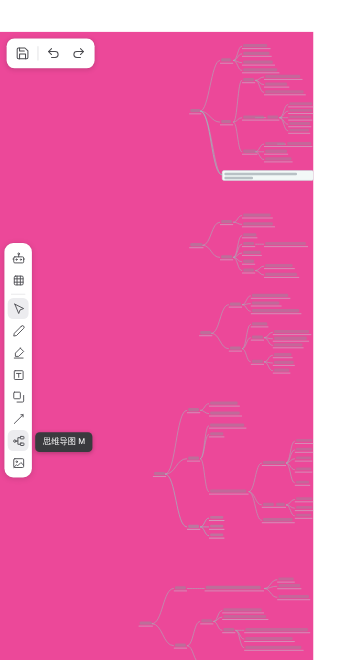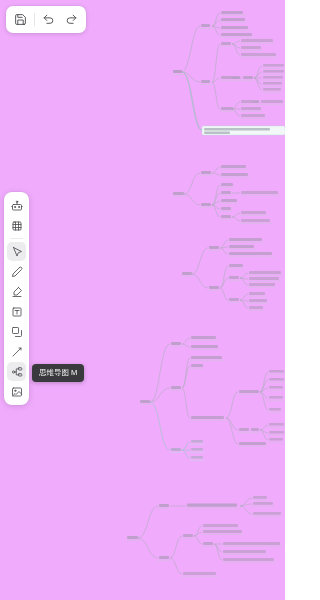--- a/index.html
+++ b/index.html
@@ -2,21 +2,21 @@
 <html><head>
 <meta charset="utf-8">
 <style>
   html,body{margin:0;padding:0;}
   body{
     width:285px;height:600px;overflow:hidden;position:relative;
     background:#ffffff;
     font-family:"Liberation Sans","DejaVu Sans",sans-serif;
     -webkit-font-smoothing:antialiased;
   }
-  #canvas-root{position:absolute;inset:0;background:#f0abfc;}
+  #canvas-root{position:absolute;inset:0;background:#ec4899;margin-top:29px;}
 
   
   .top-toolbar{
     position:absolute;left:6px;top:6px;
     display:flex;align-items:center;gap:2px;
     background:#ffffff;border-radius:7px;
     box-shadow:0 1px 5px rgba(0,0,0,.13),0 0 0 .5px rgba(0,0,0,.05);
     padding:3px 4px;z-index:40;
   }
   .tb-btn{

